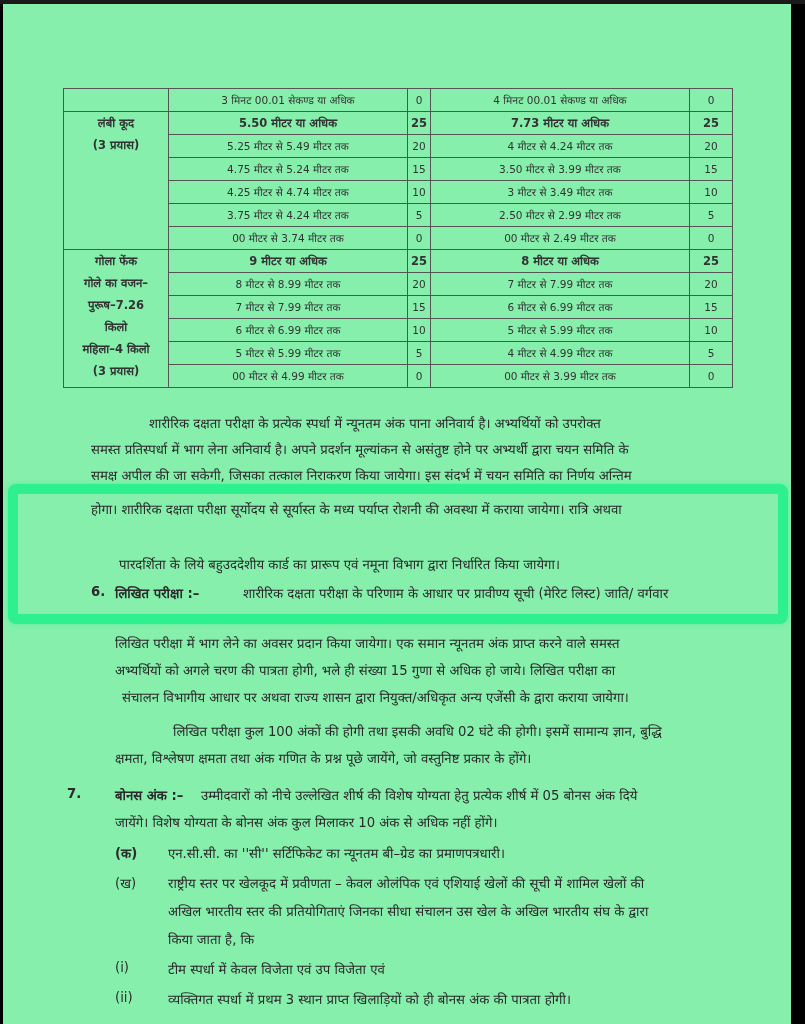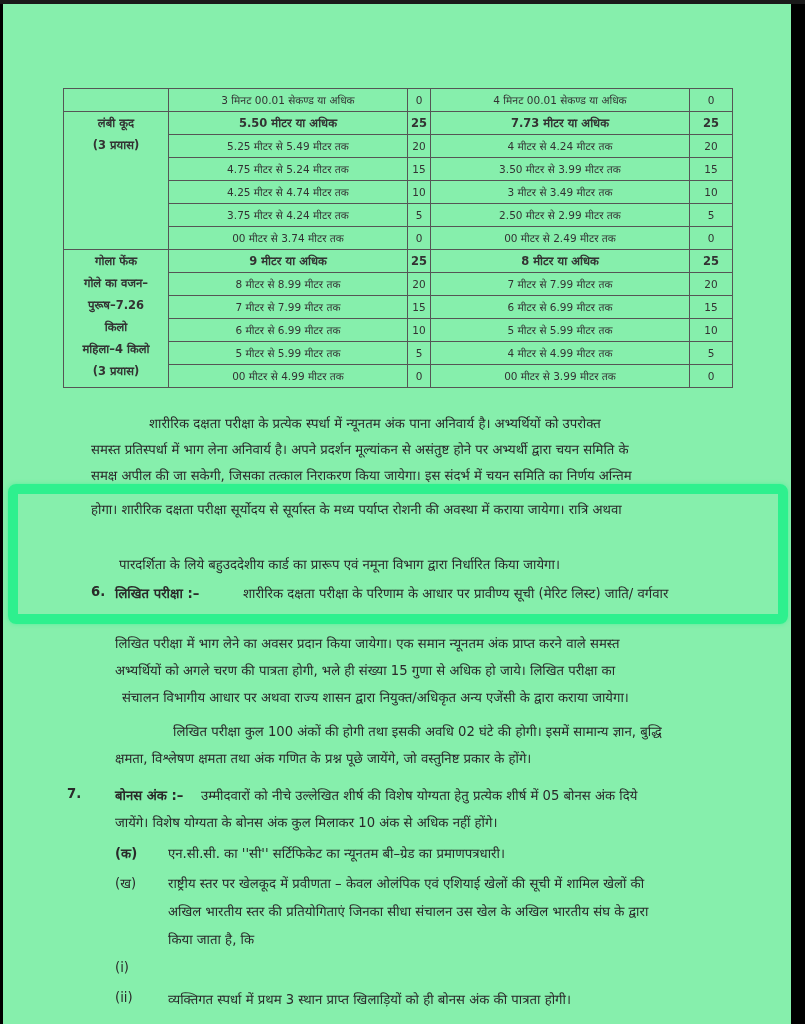--- a/index.html
+++ b/index.html
@@ -233,18 +233,19 @@
 
     <div class="line bold" style="left:112px; top:840px;">(क)</div>
     <div class="line" style="left:165px; top:840px;">एन.सी.सी. का ''सी'' सर्टिफिकेट का न्यूनतम बी–ग्रेड का प्रमाणपत्रधारी।</div>
 
     <div class="line" style="left:112px; top:870px;">(ख)</div>
     <div class="line" style="left:165px; top:870px;">राष्ट्रीय स्तर पर खेलकूद में प्रवीणता – केवल ओलंपिक एवं एशियाई खेलों की सूची में शामिल खेलों की</div>
     <div class="line" style="left:165px; top:898px;">अखिल भारतीय स्तर की प्रतियोगिताएं जिनका सीधा संचालन उस खेल के अखिल भारतीय संघ के द्वारा</div>
     <div class="line" style="left:165px; top:926px;">किया जाता है, कि</div>
 
     <div class="line" style="left:112px; top:956px;">(i)</div>
+    <div class="line" style="left:165px; top:956px;">टीम स्पर्धा में केवल विजेता  एवं उप विजेता  एवं</div>
     <div class="line" style="left:112px; top:986px;">(ii)</div>
     <div class="line" style="left:165px; top:986px;">व्यक्तिगत स्पर्धा में प्रथम 3 स्थान प्राप्त खिलाड़ियों को ही बोनस अंक की पात्रता होगी।</div>
 
     <div class="highlight-box" style="border-color: rgb(46, 240, 142);"></div>
   </div>
 </div>
 
 </body></html>

